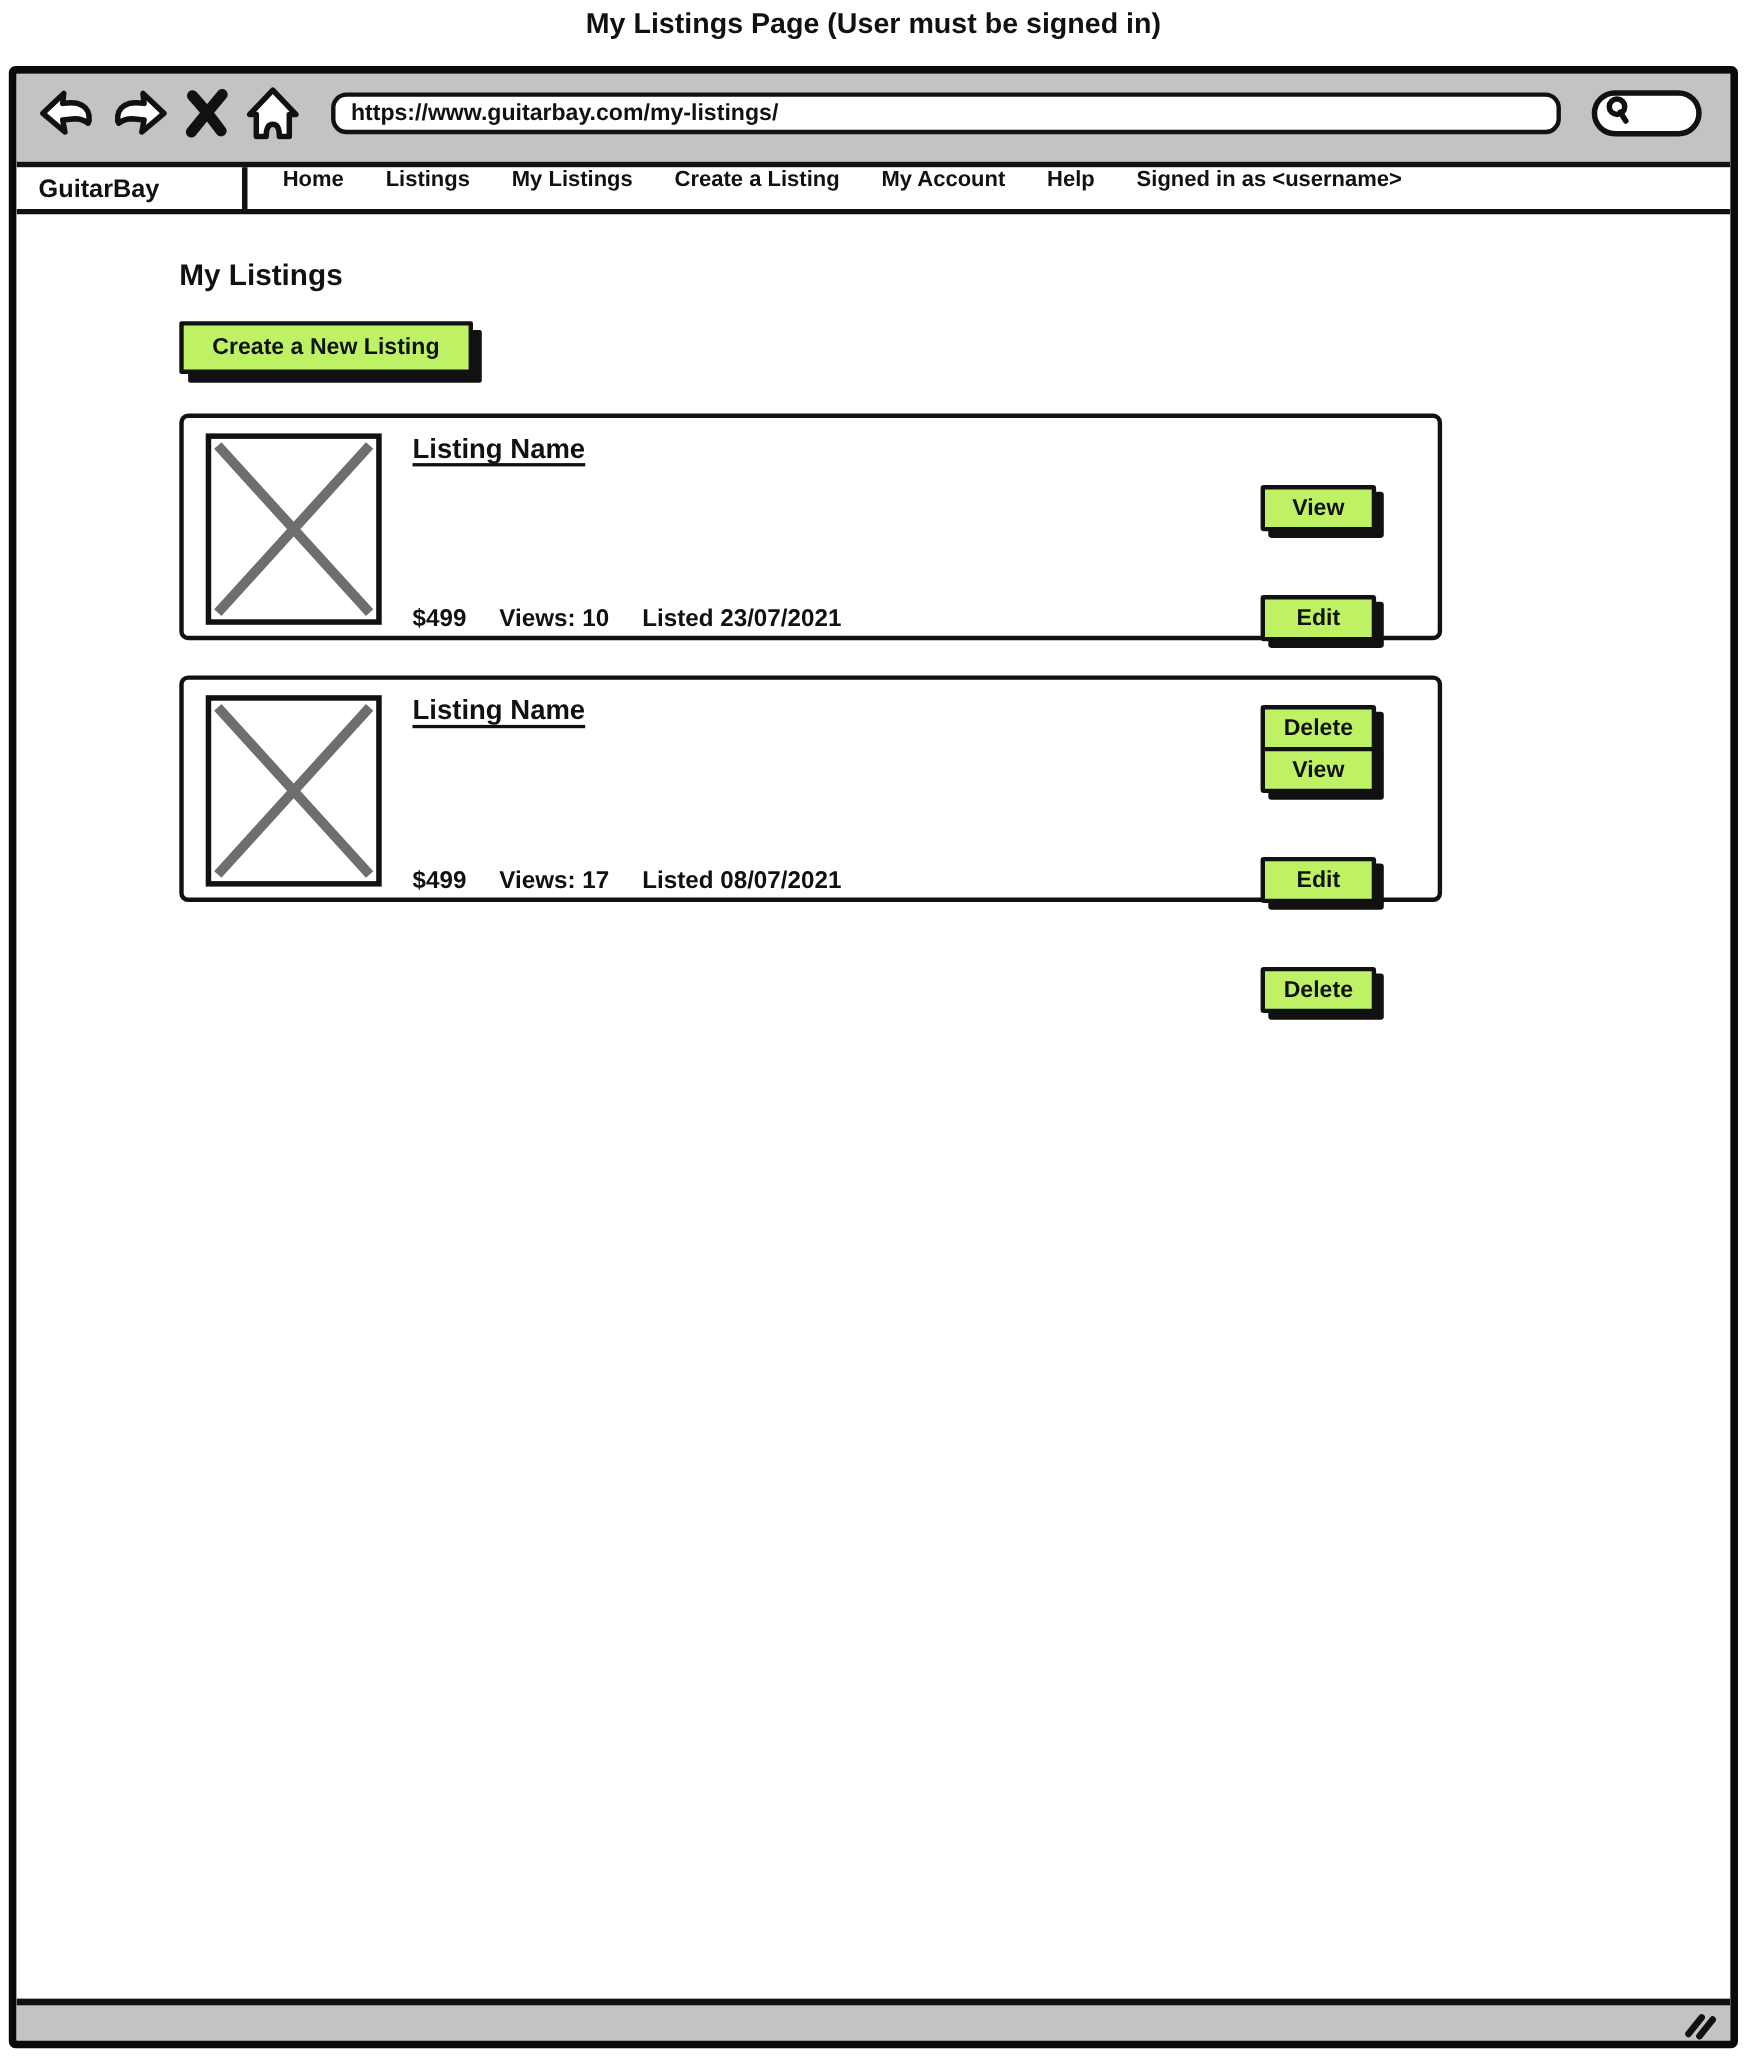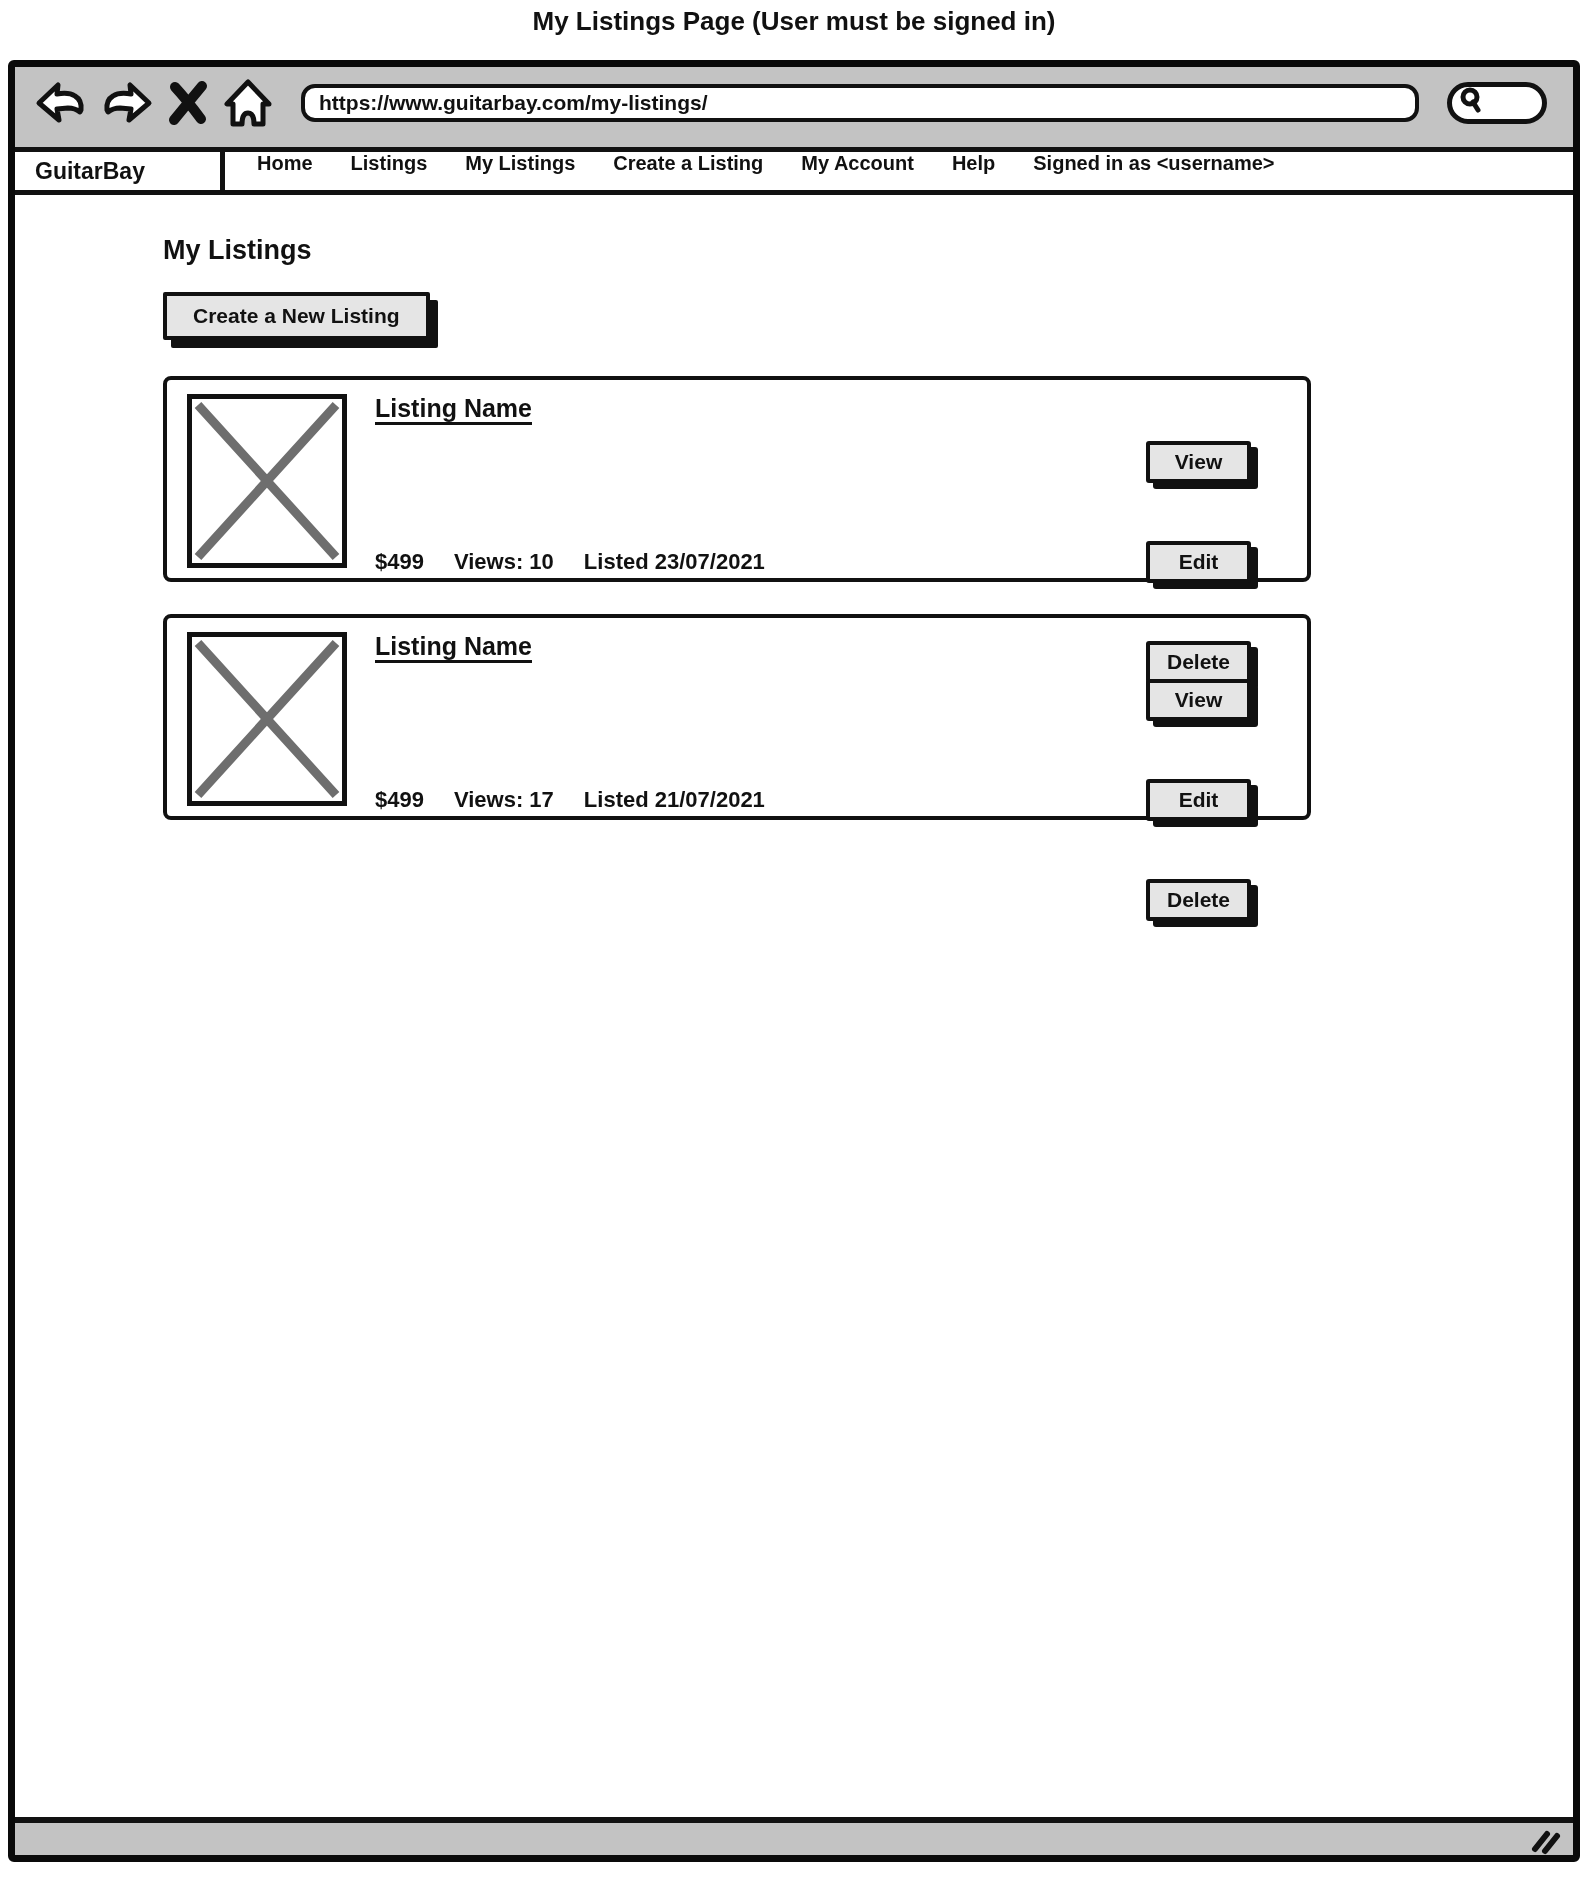--- a/index.html
+++ b/index.html
@@ -31,21 +31,21 @@
     border-bottom: 5px solid #111; background: #fff; flex: 0 0 auto; }
   .brandbox { width: 210px; border-right: 5px solid #111; display: flex;
     align-items: center; padding-left: 20px; font-size: 23px; font-weight: 700; }
   .navbox { flex: 1; display: flex; align-items: flex-start; gap: 38px;
     padding-left: 32px; font-size: 20px; font-weight: 600; }
   .nav-item { white-space: nowrap; cursor: default; }
 
   .content { flex: 1; background: #fff; padding: 40px 0 0 148px; }
   .page-title { font-size: 27px; font-weight: 600; }
 
-  .btn { background: #e5e5e5; border: 4px solid #111; font-family: inherit;
+  .btn { background: #bef264; border: 4px solid #111; font-family: inherit;
     font-weight: 700; color: #111; cursor: default; }
   .create-btn { display: inline-block; margin-top: 26px; padding: 8px 26px;
     font-size: 21px; border-radius: 2px; box-shadow: 8px 8px 0 #111; }
 
   .card { width: 1148px; height: 206px; margin-top: 36px; border: 4px solid #111;
     border-radius: 8px; background: #fff; display: flex; padding: 14px 22px 14px 20px; }
   .imgbox { width: 160px; height: 174px; border: 5px solid #111; flex: 0 0 auto; }
   .imgbox svg { display: block; width: 100%; height: 100%; }
   .cardbody { flex: 1; display: flex; flex-direction: column; margin-left: 28px; min-width: 0; }
   .lname { font-size: 25px; font-weight: 700; text-decoration: underline;
@@ -162,21 +162,21 @@
           <span class="lname">Listing Name</span>
           <svg class="scribble" viewBox="0 0 971 23" width="971" height="23">
               <path d="M4 11 q3.25 -11 6.5 0 q3.25 11 6.5 0 q3.25 -11 6.5 0 q3.25 11 6.5 0 q3.25 -11 6.5 0 q3.25 11 6.5 0 q3.25 -11 6.5 0 q3.25 11 6.5 0 q3.25 -11 6.5 0 q3.25 11 6.5 0M86 11 q3.25 -11 6.5 0 q3.25 11 6.5 0 q3.25 -11 6.5 0 q3.25 11 6.5 0 q3.25 -11 6.5 0 q3.25 11 6.5 0 q3.25 -11 6.5 0 q3.25 11 6.5 0 q3.25 -11 6.5 0 q3.25 11 6.5 0M168 11 q3.25 -11 6.5 0 q3.25 11 6.5 0 q3.25 -11 6.5 0 q3.25 11 6.5 0 q3.25 -11 6.5 0 q3.25 11 6.5 0 q3.25 -11 6.5 0 q3.25 11 6.5 0 q3.25 -11 6.5 0 q3.25 11 6.5 0M250 11 q3.25 -11 6.5 0 q3.25 11 6.5 0 q3.25 -11 6.5 0 q3.25 11 6.5 0 q3.25 -11 6.5 0 q3.25 11 6.5 0M306 11 q3.25 -11 6.5 0 q3.25 11 6.5 0 q3.25 -11 6.5 0 q3.25 11 6.5 0 q3.25 -11 6.5 0 q3.25 11 6.5 0 q3.25 -11 6.5 0 q3.25 11 6.5 0 q3.25 -11 6.5 0 q3.25 11 6.5 0M388 11 q3.25 -11 6.5 0 q3.25 11 6.5 0 q3.25 -11 6.5 0 q3.25 11 6.5 0 q3.25 -11 6.5 0 q3.25 11 6.5 0 q3.25 -11 6.5 0 q3.25 11 6.5 0 q3.25 -11 6.5 0 q3.25 11 6.5 0 q3.25 -11 6.5 0 q3.25 11 6.5 0 q3.25 -11 6.5 0 q3.25 11 6.5 0 q3.25 -11 6.5 0 q3.25 11 6.5 0 q3.25 -11 6.5 0 q3.25 11 6.5 0 q3.25 -11 6.5 0 q3.25 11 6.5 0M535 11 q3.25 -11 6.5 0 q3.25 11 6.5 0 q3.25 -11 6.5 0 q3.25 11 6.5 0 q3.25 -11 6.5 0 q3.25 11 6.5 0 q3.25 -11 6.5 0 q3.25 11 6.5 0 q3.25 -11 6.5 0 q3.25 11 6.5 0 q3.25 -11 6.5 0 q3.25 11 6.5 0 q3.25 -11 6.5 0 q3.25 11 6.5 0 q3.25 -11 6.5 0 q3.25 11 6.5 0 q3.25 -11 6.5 0 q3.25 11 6.5 0 q3.25 -11 6.5 0 q3.25 11 6.5 0M682 11 q3.25 -11 6.5 0 q3.25 11 6.5 0 q3.25 -11 6.5 0 q3.25 11 6.5 0 q3.25 -11 6.5 0 q3.25 11 6.5 0 q3.25 -11 6.5 0 q3.25 11 6.5 0 q3.25 -11 6.5 0 q3.25 11 6.5 0M764 11 q3.25 -11 6.5 0 q3.25 11 6.5 0 q3.25 -11 6.5 0 q3.25 11 6.5 0 q3.25 -11 6.5 0 q3.25 11 6.5 0M820 11 q3.25 -11 6.5 0 q3.25 11 6.5 0 q3.25 -11 6.5 0 q3.25 11 6.5 0M863 11 q3.25 -11 6.5 0 q3.25 11 6.5 0 q3.25 -11 6.5 0 q3.25 11 6.5 0 q3.25 -11 6.5 0 q3.25 11 6.5 0 q3.25 -11 6.5 0 q3.25 11 6.5 0 q3.25 -11 6.5 0 q3.25 11 6.5 0 q3.25 -11 6.5 0 q3.25 11 6.5 0 q3.25 -11 6.5 0 q3.25 11 6.5 0"></path>
             </svg>
           <svg class="scribble" viewBox="0 0 1057 23" width="1057" height="23">
               <path d="M4 11 q3.25 -11 6.5 0 q3.25 11 6.5 0 q3.25 -11 6.5 0 q3.25 11 6.5 0 q3.25 -11 6.5 0 q3.25 11 6.5 0 q3.25 -11 6.5 0 q3.25 11 6.5 0 q3.25 -11 6.5 0 q3.25 11 6.5 0 q3.25 -11 6.5 0 q3.25 11 6.5 0M99 11 q3.25 -11 6.5 0 q3.25 11 6.5 0 q3.25 -11 6.5 0 q3.25 11 6.5 0 q3.25 -11 6.5 0 q3.25 11 6.5 0 q3.25 -11 6.5 0 q3.25 11 6.5 0 q3.25 -11 6.5 0 q3.25 11 6.5 0 q3.25 -11 6.5 0 q3.25 11 6.5 0 q3.25 -11 6.5 0 q3.25 11 6.5 0 q3.25 -11 6.5 0 q3.25 11 6.5 0 q3.25 -11 6.5 0 q3.25 11 6.5 0M233 11 q3.25 -11 6.5 0 q3.25 11 6.5 0 q3.25 -11 6.5 0 q3.25 11 6.5 0M276 11 q3.25 -11 6.5 0 q3.25 11 6.5 0 q3.25 -11 6.5 0 q3.25 11 6.5 0 q3.25 -11 6.5 0 q3.25 11 6.5 0 q3.25 -11 6.5 0 q3.25 11 6.5 0 q3.25 -11 6.5 0 q3.25 11 6.5 0 q3.25 -11 6.5 0 q3.25 11 6.5 0M371 11 q3.25 -11 6.5 0 q3.25 11 6.5 0 q3.25 -11 6.5 0 q3.25 11 6.5 0M414 11 q3.25 -11 6.5 0 q3.25 11 6.5 0 q3.25 -11 6.5 0 q3.25 11 6.5 0 q3.25 -11 6.5 0 q3.25 11 6.5 0 q3.25 -11 6.5 0 q3.25 11 6.5 0 q3.25 -11 6.5 0 q3.25 11 6.5 0 q3.25 -11 6.5 0 q3.25 11 6.5 0 q3.25 -11 6.5 0 q3.25 11 6.5 0M522 11 q3.25 -11 6.5 0 q3.25 11 6.5 0 q3.25 -11 6.5 0 q3.25 11 6.5 0 q3.25 -11 6.5 0 q3.25 11 6.5 0 q3.25 -11 6.5 0 q3.25 11 6.5 0 q3.25 -11 6.5 0 q3.25 11 6.5 0M604 11 q3.25 -11 6.5 0 q3.25 11 6.5 0 q3.25 -11 6.5 0 q3.25 11 6.5 0 q3.25 -11 6.5 0 q3.25 11 6.5 0 q3.25 -11 6.5 0 q3.25 11 6.5 0 q3.25 -11 6.5 0 q3.25 11 6.5 0 q3.25 -11 6.5 0 q3.25 11 6.5 0 q3.25 -11 6.5 0 q3.25 11 6.5 0M712 11 q3.25 -11 6.5 0 q3.25 11 6.5 0 q3.25 -11 6.5 0 q3.25 11 6.5 0M755 11 q3.25 -11 6.5 0 q3.25 11 6.5 0 q3.25 -11 6.5 0 q3.25 11 6.5 0 q3.25 -11 6.5 0 q3.25 11 6.5 0 q3.25 -11 6.5 0 q3.25 11 6.5 0M824 11 q3.25 -11 6.5 0 q3.25 11 6.5 0 q3.25 -11 6.5 0 q3.25 11 6.5 0M867 11 q3.25 -11 6.5 0 q3.25 11 6.5 0 q3.25 -11 6.5 0 q3.25 11 6.5 0 q3.25 -11 6.5 0 q3.25 11 6.5 0 q3.25 -11 6.5 0 q3.25 11 6.5 0 q3.25 -11 6.5 0 q3.25 11 6.5 0M949 11 q3.25 -11 6.5 0 q3.25 11 6.5 0 q3.25 -11 6.5 0 q3.25 11 6.5 0 q3.25 -11 6.5 0 q3.25 11 6.5 0 q3.25 -11 6.5 0 q3.25 11 6.5 0 q3.25 -11 6.5 0 q3.25 11 6.5 0 q3.25 -11 6.5 0 q3.25 11 6.5 0 q3.25 -11 6.5 0 q3.25 11 6.5 0"></path>
             </svg>
           <div class="statsrow">
             <span class="stat">$499</span>
             <span class="stat">Views: 17</span>
-            <span class="stat">Listed 21/07/2021</span>
+            <span class="stat">Listed 08/07/2021</span>
             <span class="actions">
               <button class="btn action-btn">View</button>
               <button class="btn action-btn">Edit</button>
               <button class="btn action-btn">Delete</button>
             </span>
           </div>
         </div>
       </div>
     </div>
 

